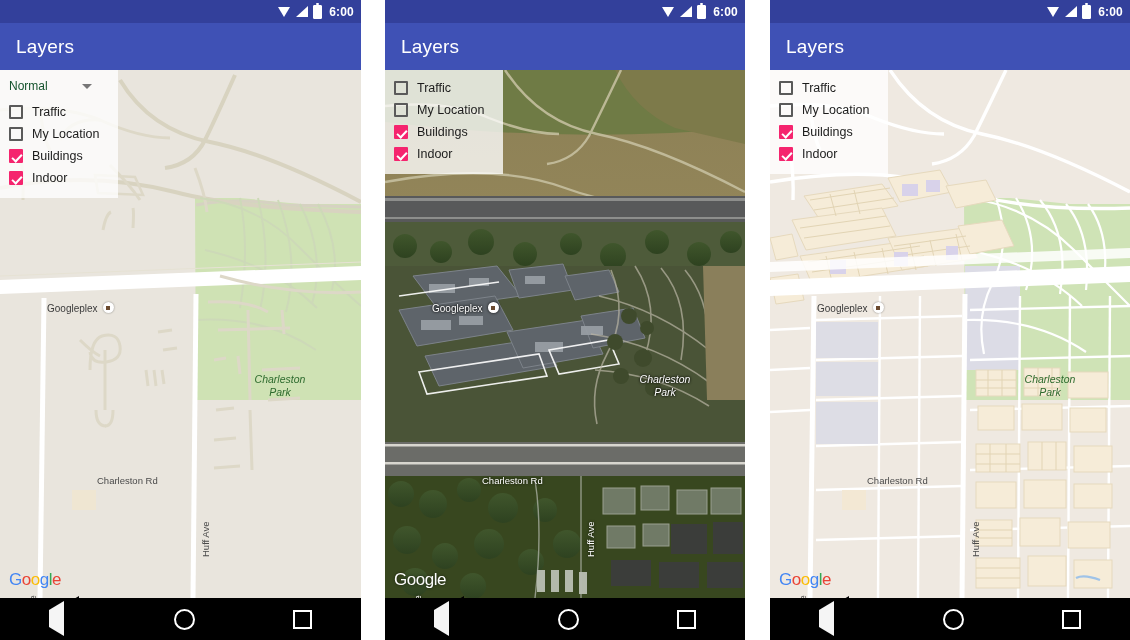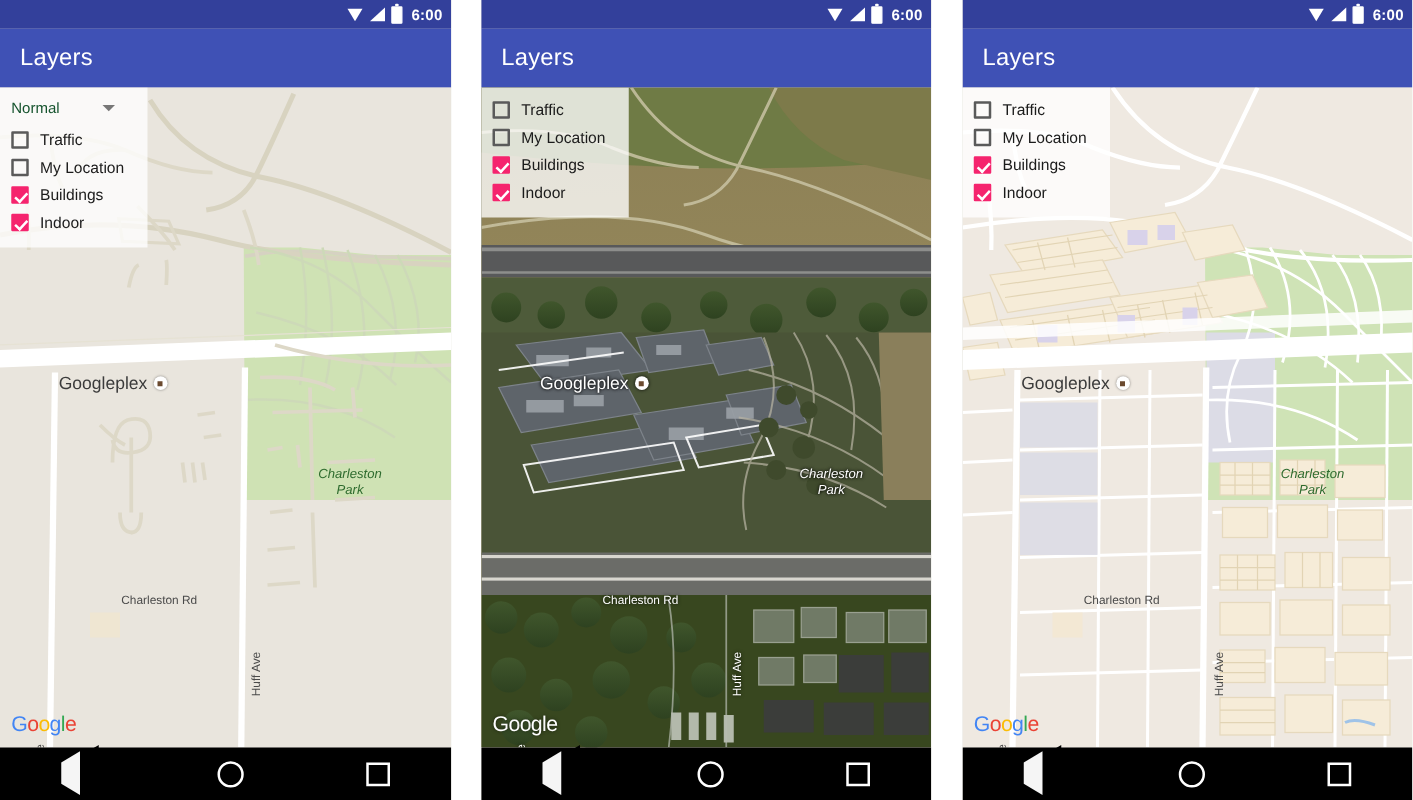--- a/index.html
+++ b/index.html
@@ -62,21 +62,21 @@
   
   .basemap{position:absolute;inset:0;background:#e9e5dd;}
   .basemap.terrain{background:#efe9e1;}
   .svgmap{position:absolute;inset:0;width:100%;height:100%;}
 
   
   .satmap{position:absolute;inset:0;background:#4a5338;}
 
   
   .mlabel{position:absolute;white-space:nowrap;pointer-events:none;}
-  .mlabel .txt{font-size:14px;color:#3b3b3b;}
+  .mlabel .txt{font-size:10px;color:#3b3b3b;}
   .mlabel.dark .txt{color:#3b3b3b;}
   .mlabel.light .txt{color:#ffffff;text-shadow:0 0 3px rgba(0,0,0,.85),0 0 2px rgba(0,0,0,.8);}
   .mlabel.park .txt{color:#2e6b2e;font-style:italic;font-size:10.5px;text-align:center;line-height:13px;}
   .mlabel.park.light .txt{color:#ffffff;}
   .poidot{display:inline-block;width:11px;height:11px;border-radius:50%;background:#fff;
           vertical-align:middle;margin-left:5px;position:relative;
           box-shadow:0 0 2px rgba(0,0,0,.45);}
   .poidot:after{content:"";position:absolute;left:3.5px;top:3.5px;width:4px;height:4px;background:#6b4a2f;}
   .mlabel.light .poidot{box-shadow:0 0 3px rgba(0,0,0,.9);}
   .streetlbl{position:absolute;font-size:9.5px;color:#4a4a4a;white-space:nowrap;}

